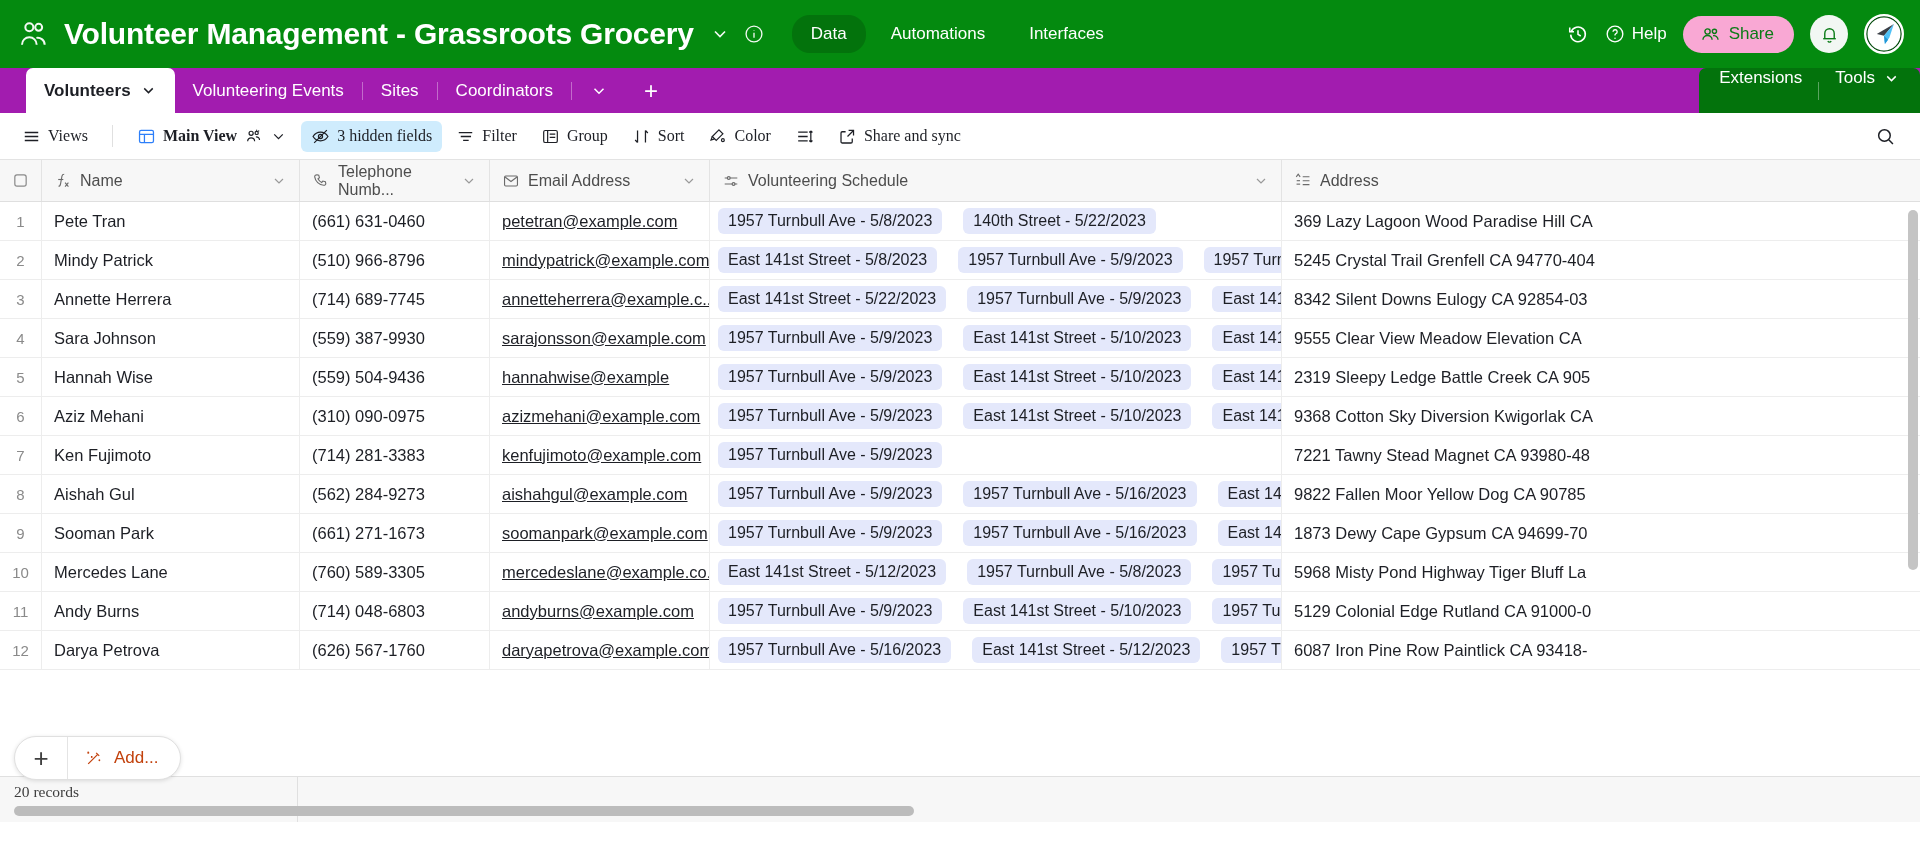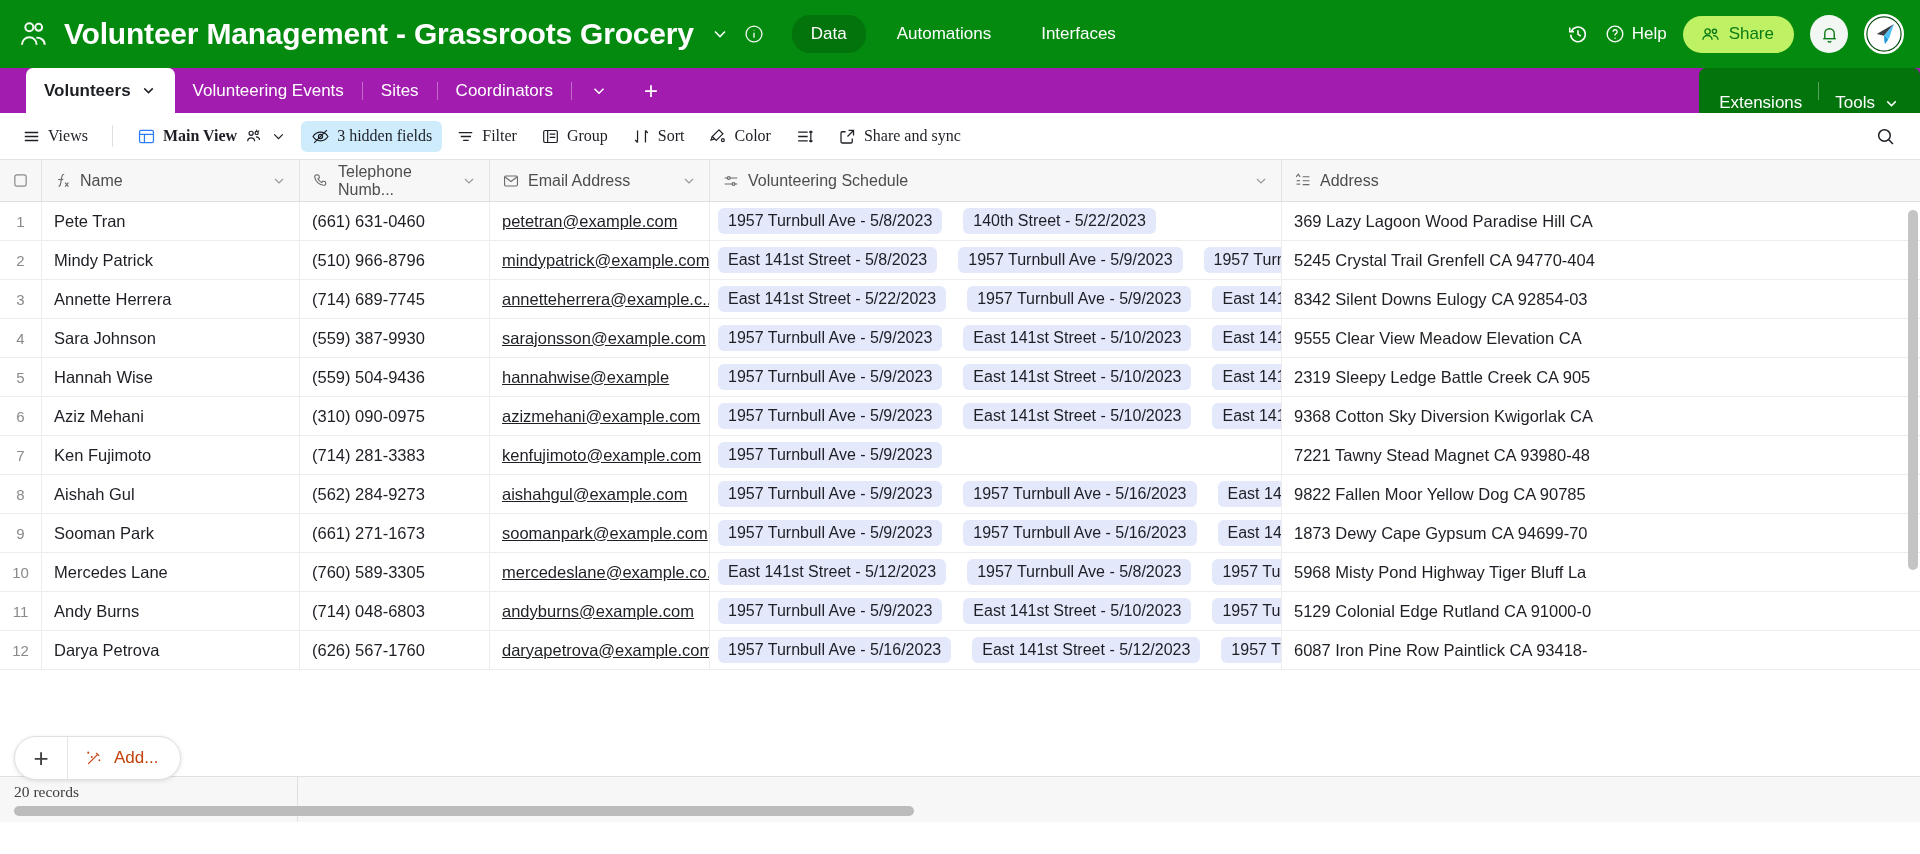--- a/index.html
+++ b/index.html
@@ -23,40 +23,40 @@
   .app-icon { color: #ffffff; opacity: .95; display:flex; align-items:center; margin-right: 14px; }
   .app-title {
     color: #ffffff;
     font-size: 30px;
     font-weight: 700;
     letter-spacing: -0.2px;
     white-space: nowrap;
   }
   .chev-white { color:#ffffff; margin-left:16px; display:flex; align-items:center; opacity:.95; }
   .info-icon { color:#ffffff; margin-left:14px; display:flex; align-items:center; opacity:.95; }
-  .topnav { display:flex; margin-left: 28px; gap: 12px; }
+  .topnav { display:flex; margin-left: 28px; gap: 6px; }
   .topnav .navitem {
     color: #ffffff;
     font-size: 17px;
     padding: 9px 19px;
     border-radius: 18px;
     white-space: nowrap;
   }
   .topnav .navitem.active { background: #03730c; font-weight:400; }
   .topbar-right {
     margin-left: auto;
     display:flex;
     align-items:center;
     gap: 16px;
   }
   .icon-btn-white { color:#ffffff; display:flex; align-items:center; justify-content:center; }
   .help-btn { display:flex; align-items:center; gap:7px; color:#fff; font-size:17px; }
   .share-btn {
     display:flex; align-items:center; gap:8px;
-    background:#bef264; color:#0a7b16;
+    background:#f9a8d4; color:#0a7b16;
     border-radius: 19px;
     padding: 8px 20px 8px 17px;
     font-size: 17px;
   }
   .round-white {
     width: 38px; height: 38px; border-radius:50%;
     background:#f2f7f3; display:flex; align-items:center; justify-content:center;
     color:#0a7b16;
   }
   .avatar {
@@ -90,21 +90,21 @@
     background:#ffffff;
     color:#1d1f25;
     font-weight:700;
     border-radius: 7px 7px 0 0;
     height: 45px;
   }
   .tab-sep { width:1px; height:18px; background:rgba(255,255,255,.35); align-self:center; }
   .tab-plus { color:#fff; font-size:24px; padding: 0 18px; line-height:45px; }
   .tabsbar-right {
     margin-left:auto;
-    display:flex; align-items:flex-end;
+    display:flex; align-items:flex-start;
     background:#03730c;
     border-radius: 7px 7px 0 0;
     height: 45px;
     padding: 0 20px;
     gap: 16px;
   }
   .tabsbar-right .t-item { color:#fff; font-size:17px; display:flex; align-items:center; gap:8px; white-space:nowrap; }
 
   
   .toolbar {

